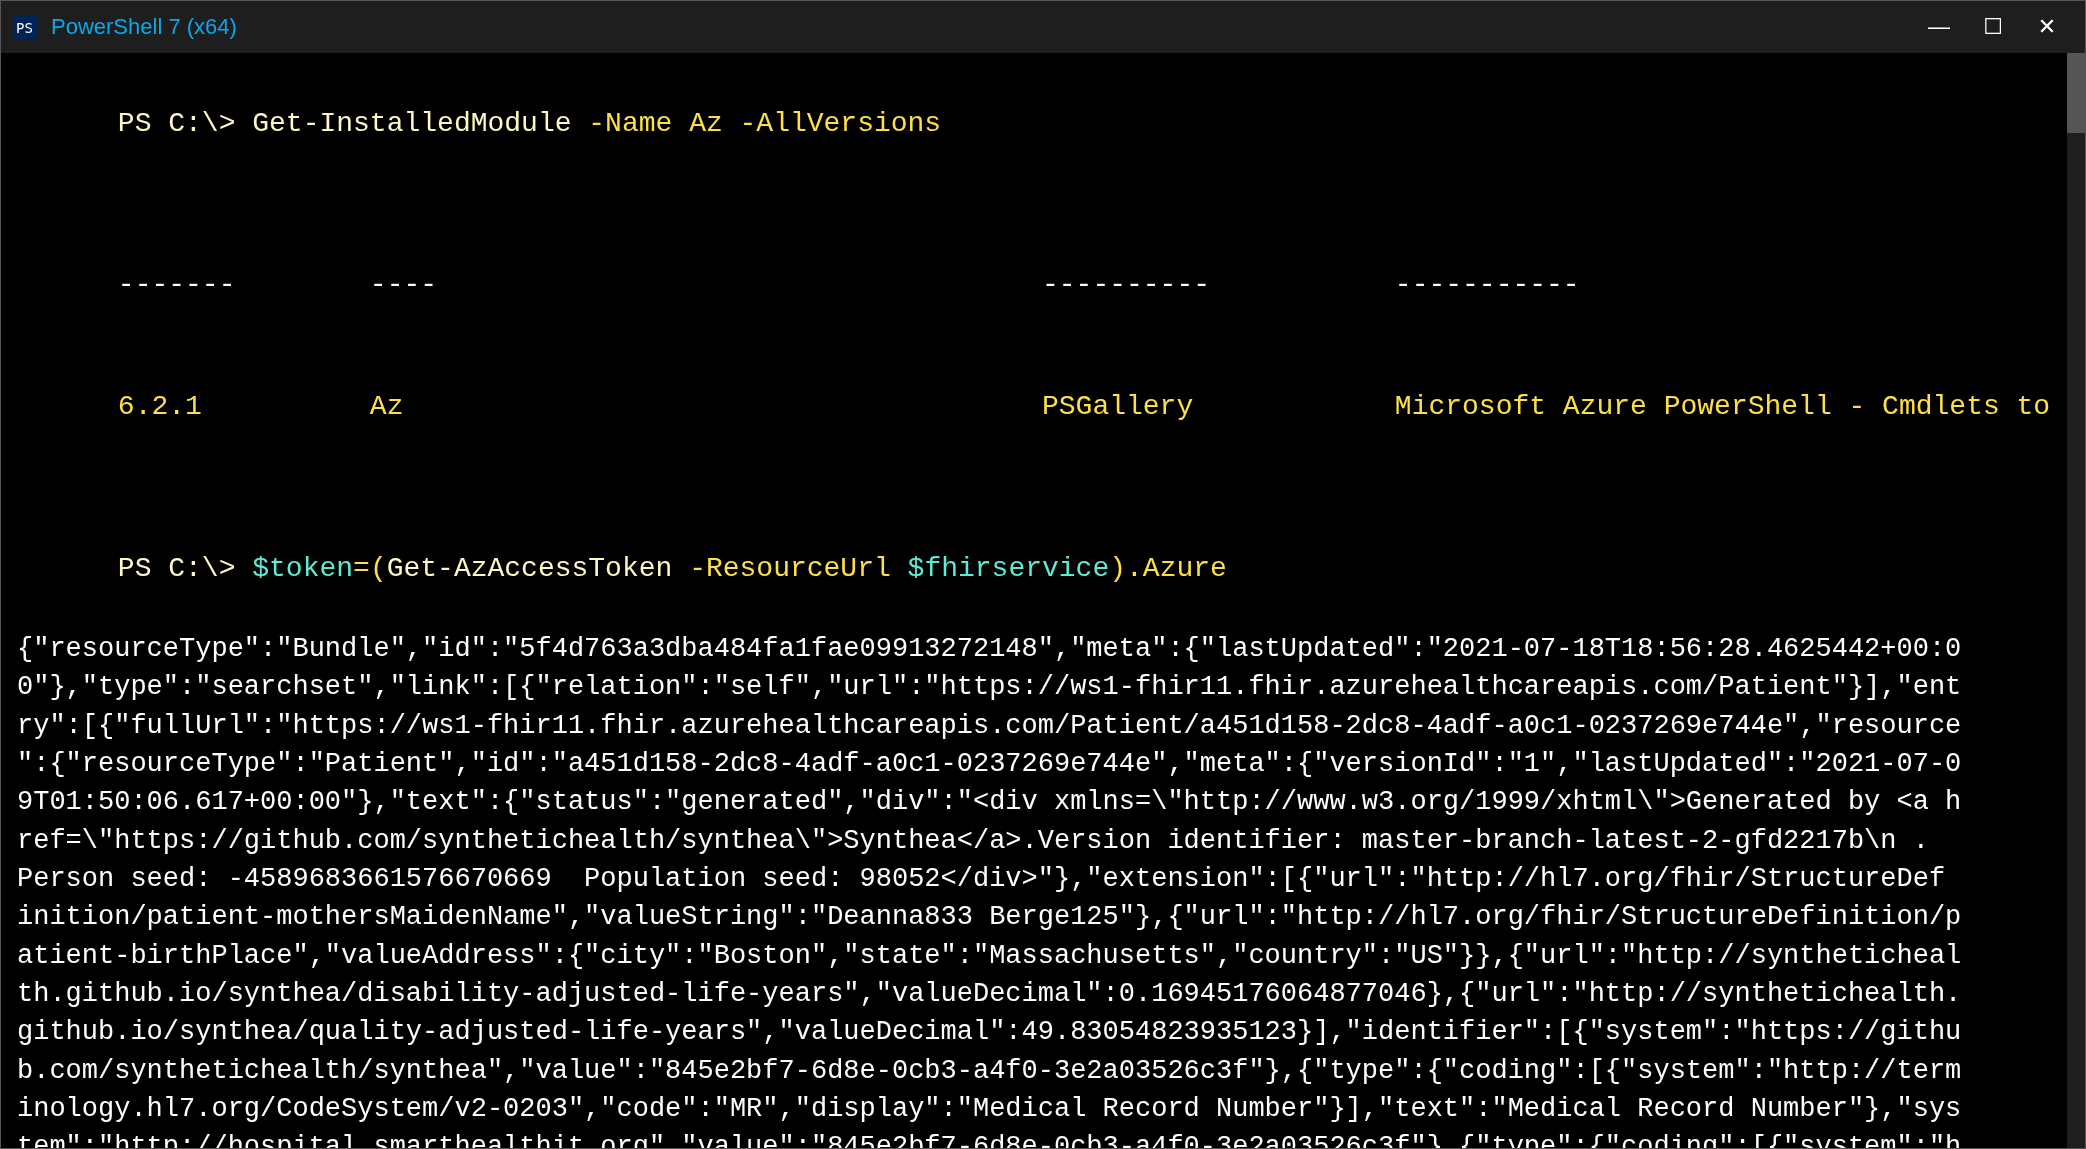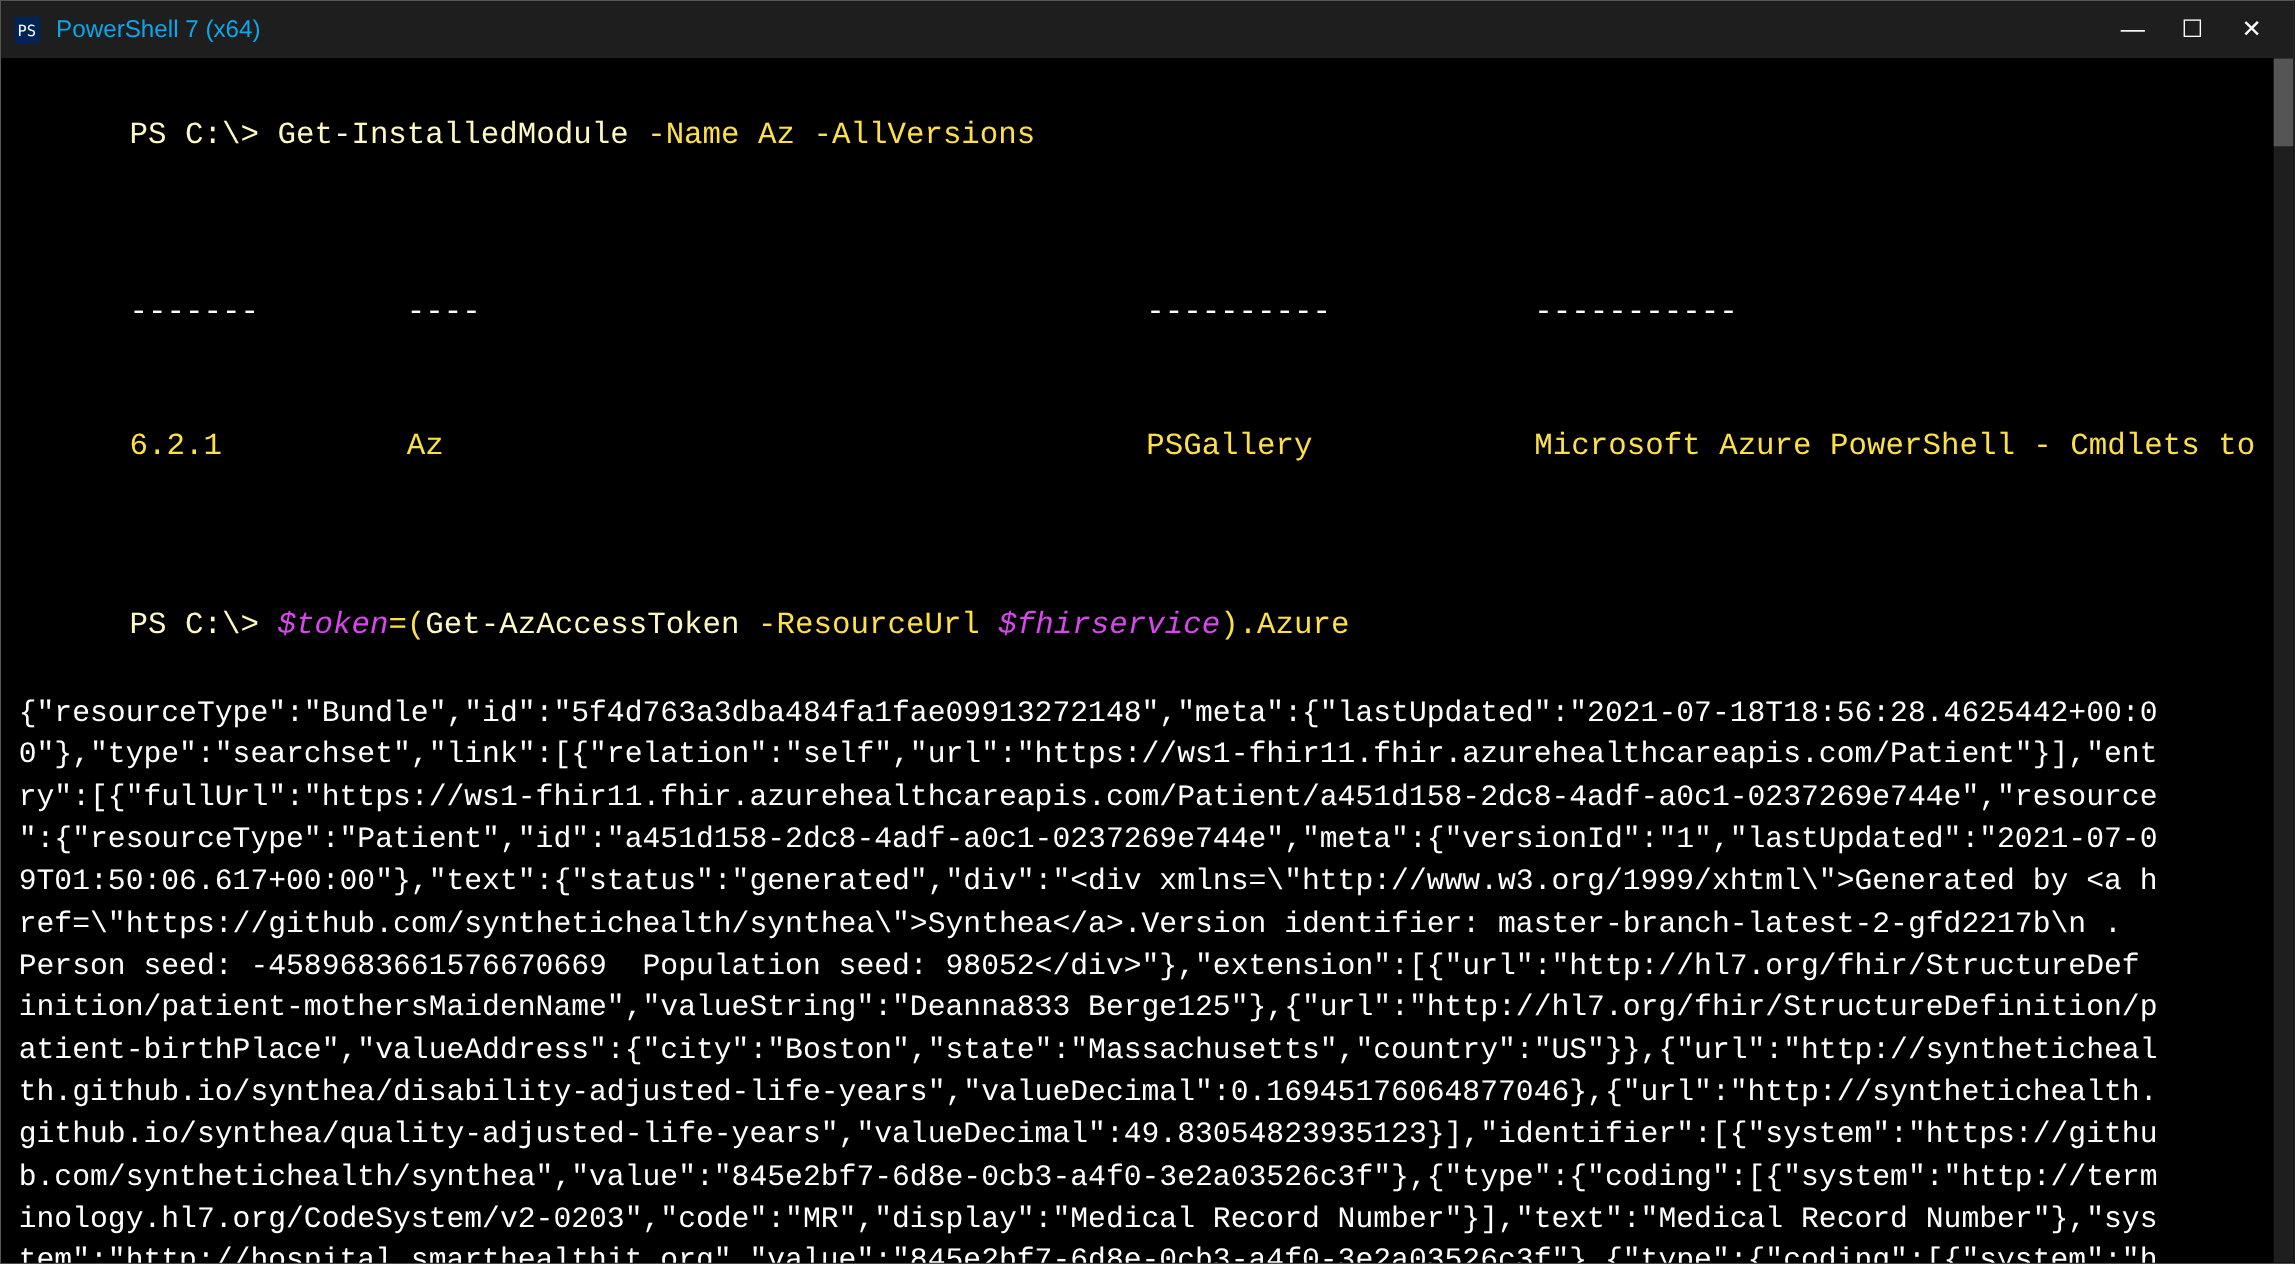--- a/index.html
+++ b/index.html
@@ -107,21 +107,21 @@
       white-space: pre-wrap;
       word-break: break-all;
       line-height: 1.45;
       color: #fff;
     }
 
     .prompt { color: #fef9c3; }
     .cmd-white { color: #fde047; }
     .cmd-yellow { color: #fef9c3; }
     .cmd-cyan { color: #00bfff; }
-    .cmd-green { color: #d946ef; font-style: italic; }
+    .cmd-green { color: #5eead4; }
 
     .col-header { color: #fff; }
     .col-dashes { color: #fff; }
 
     .empty-line { height: 40px; }
   </style>
 </head>
 <body>
 
 <div class="window">

